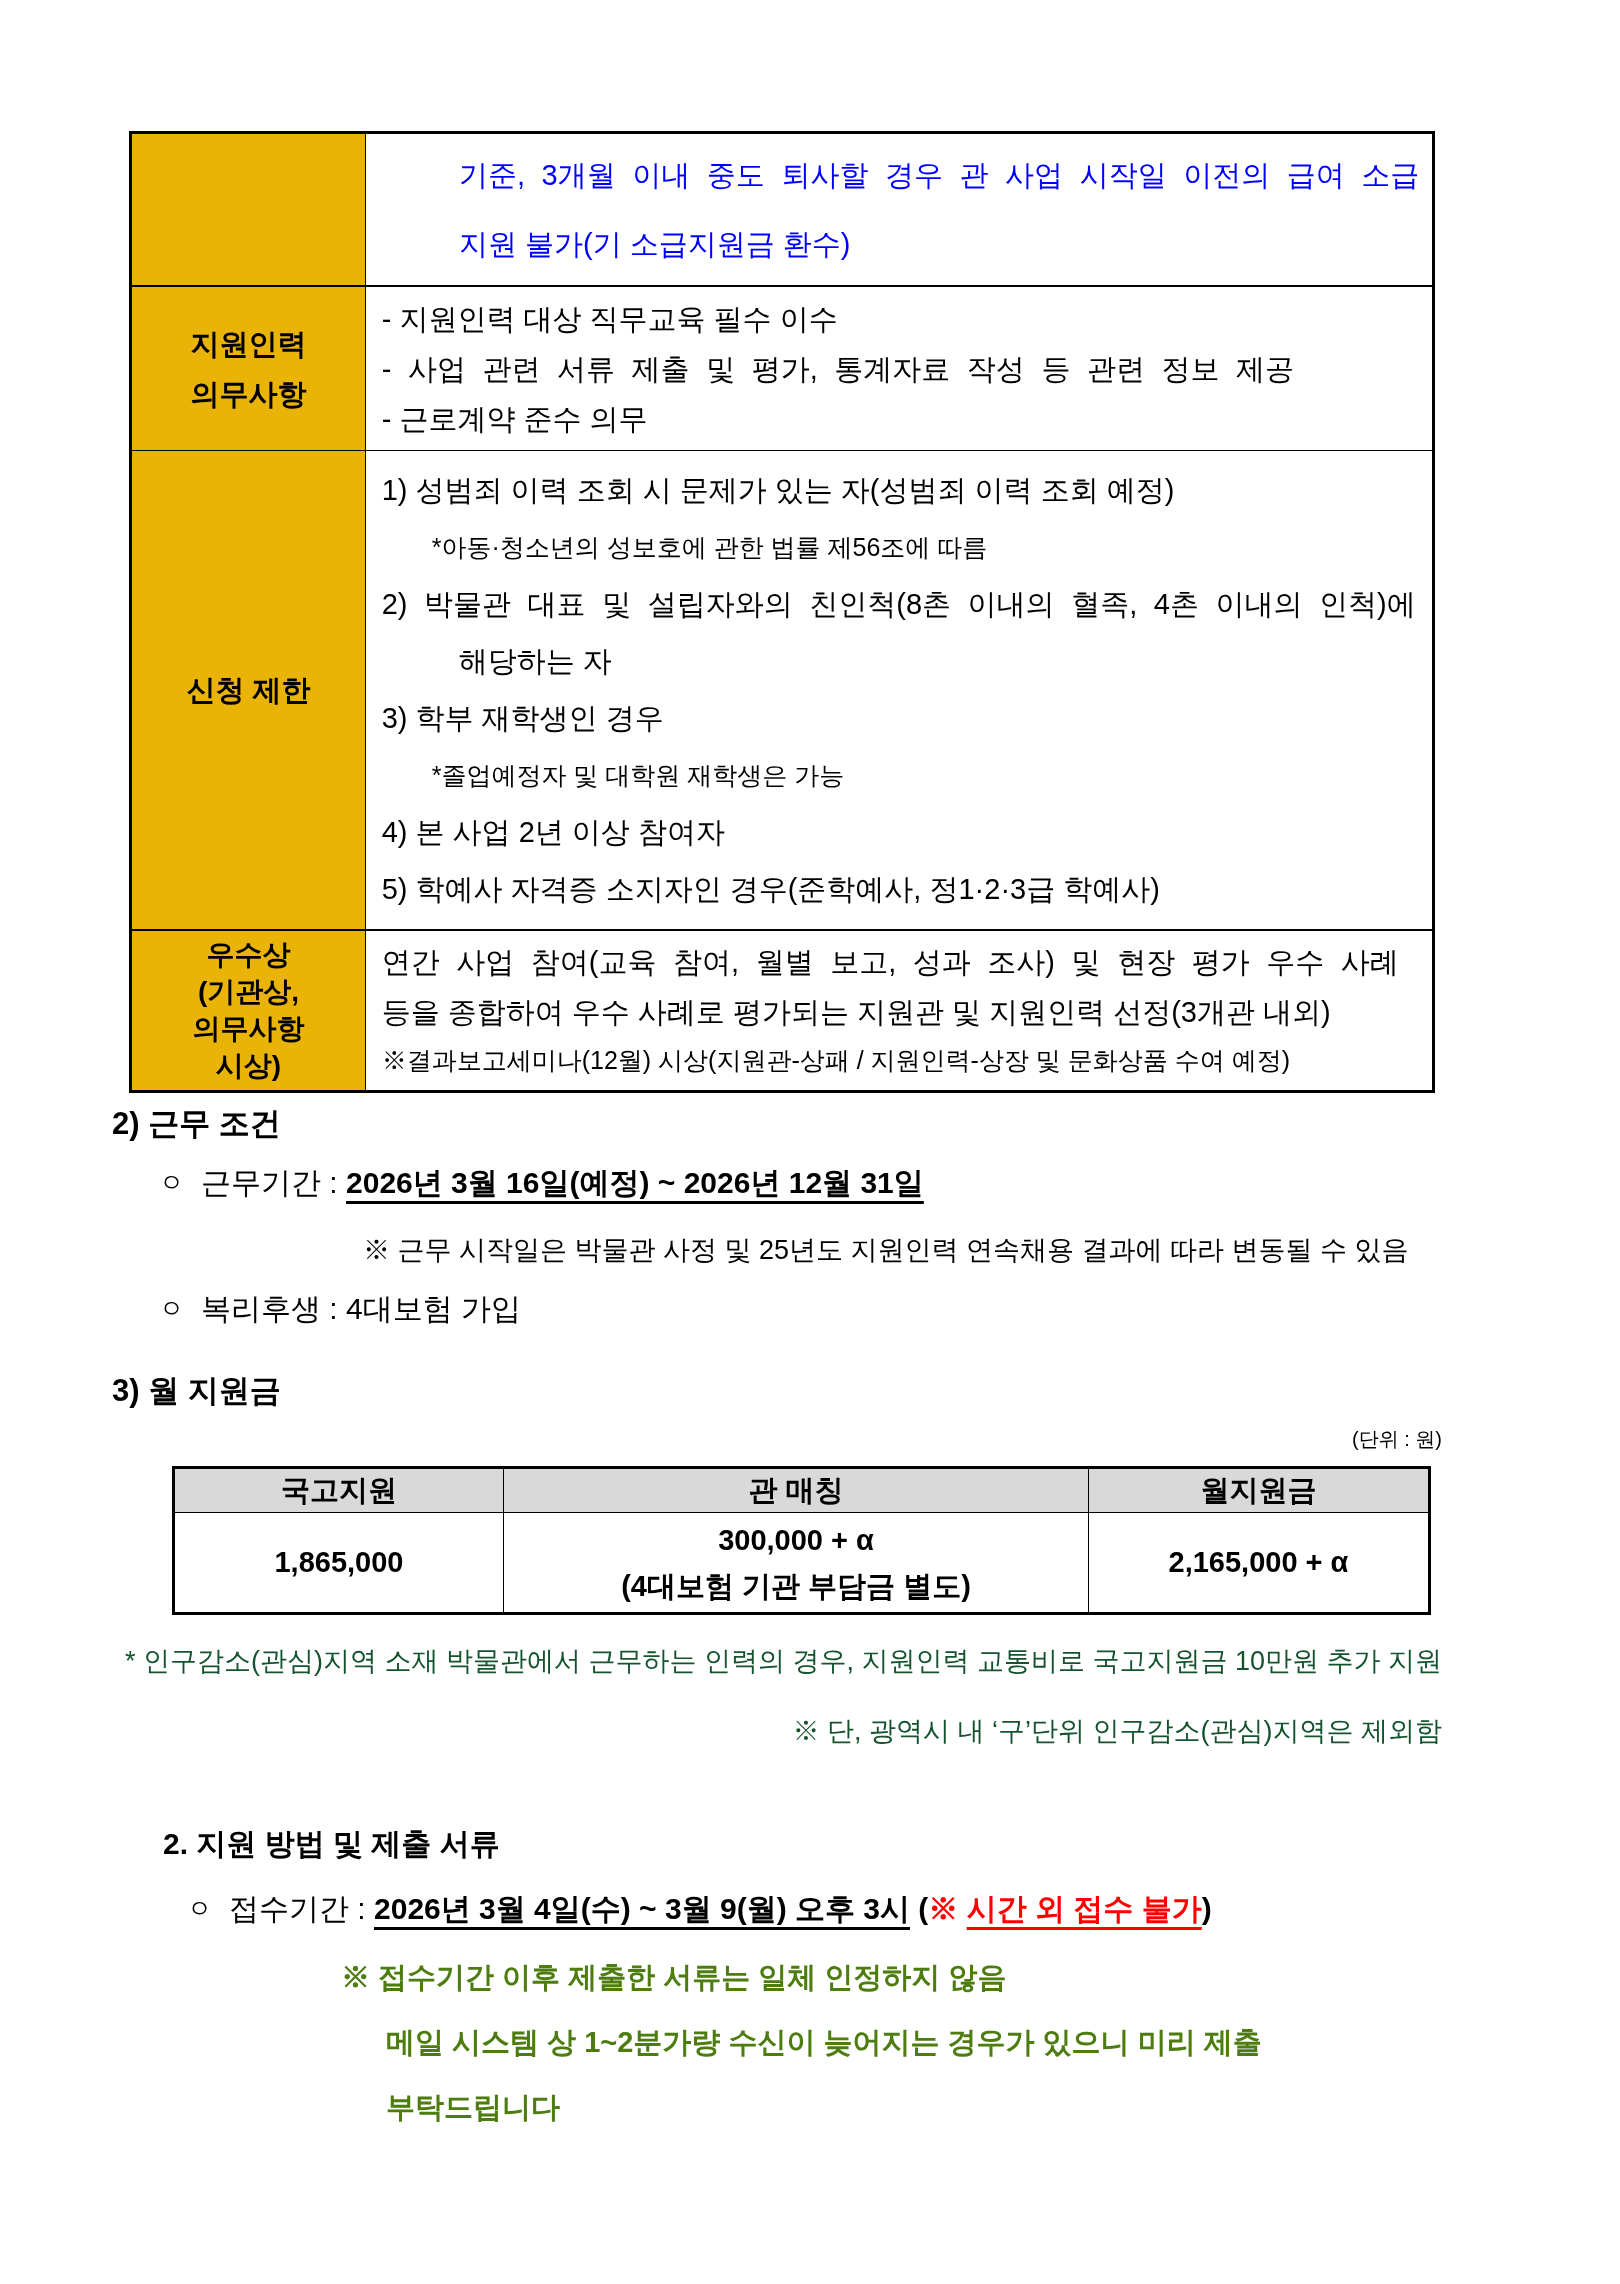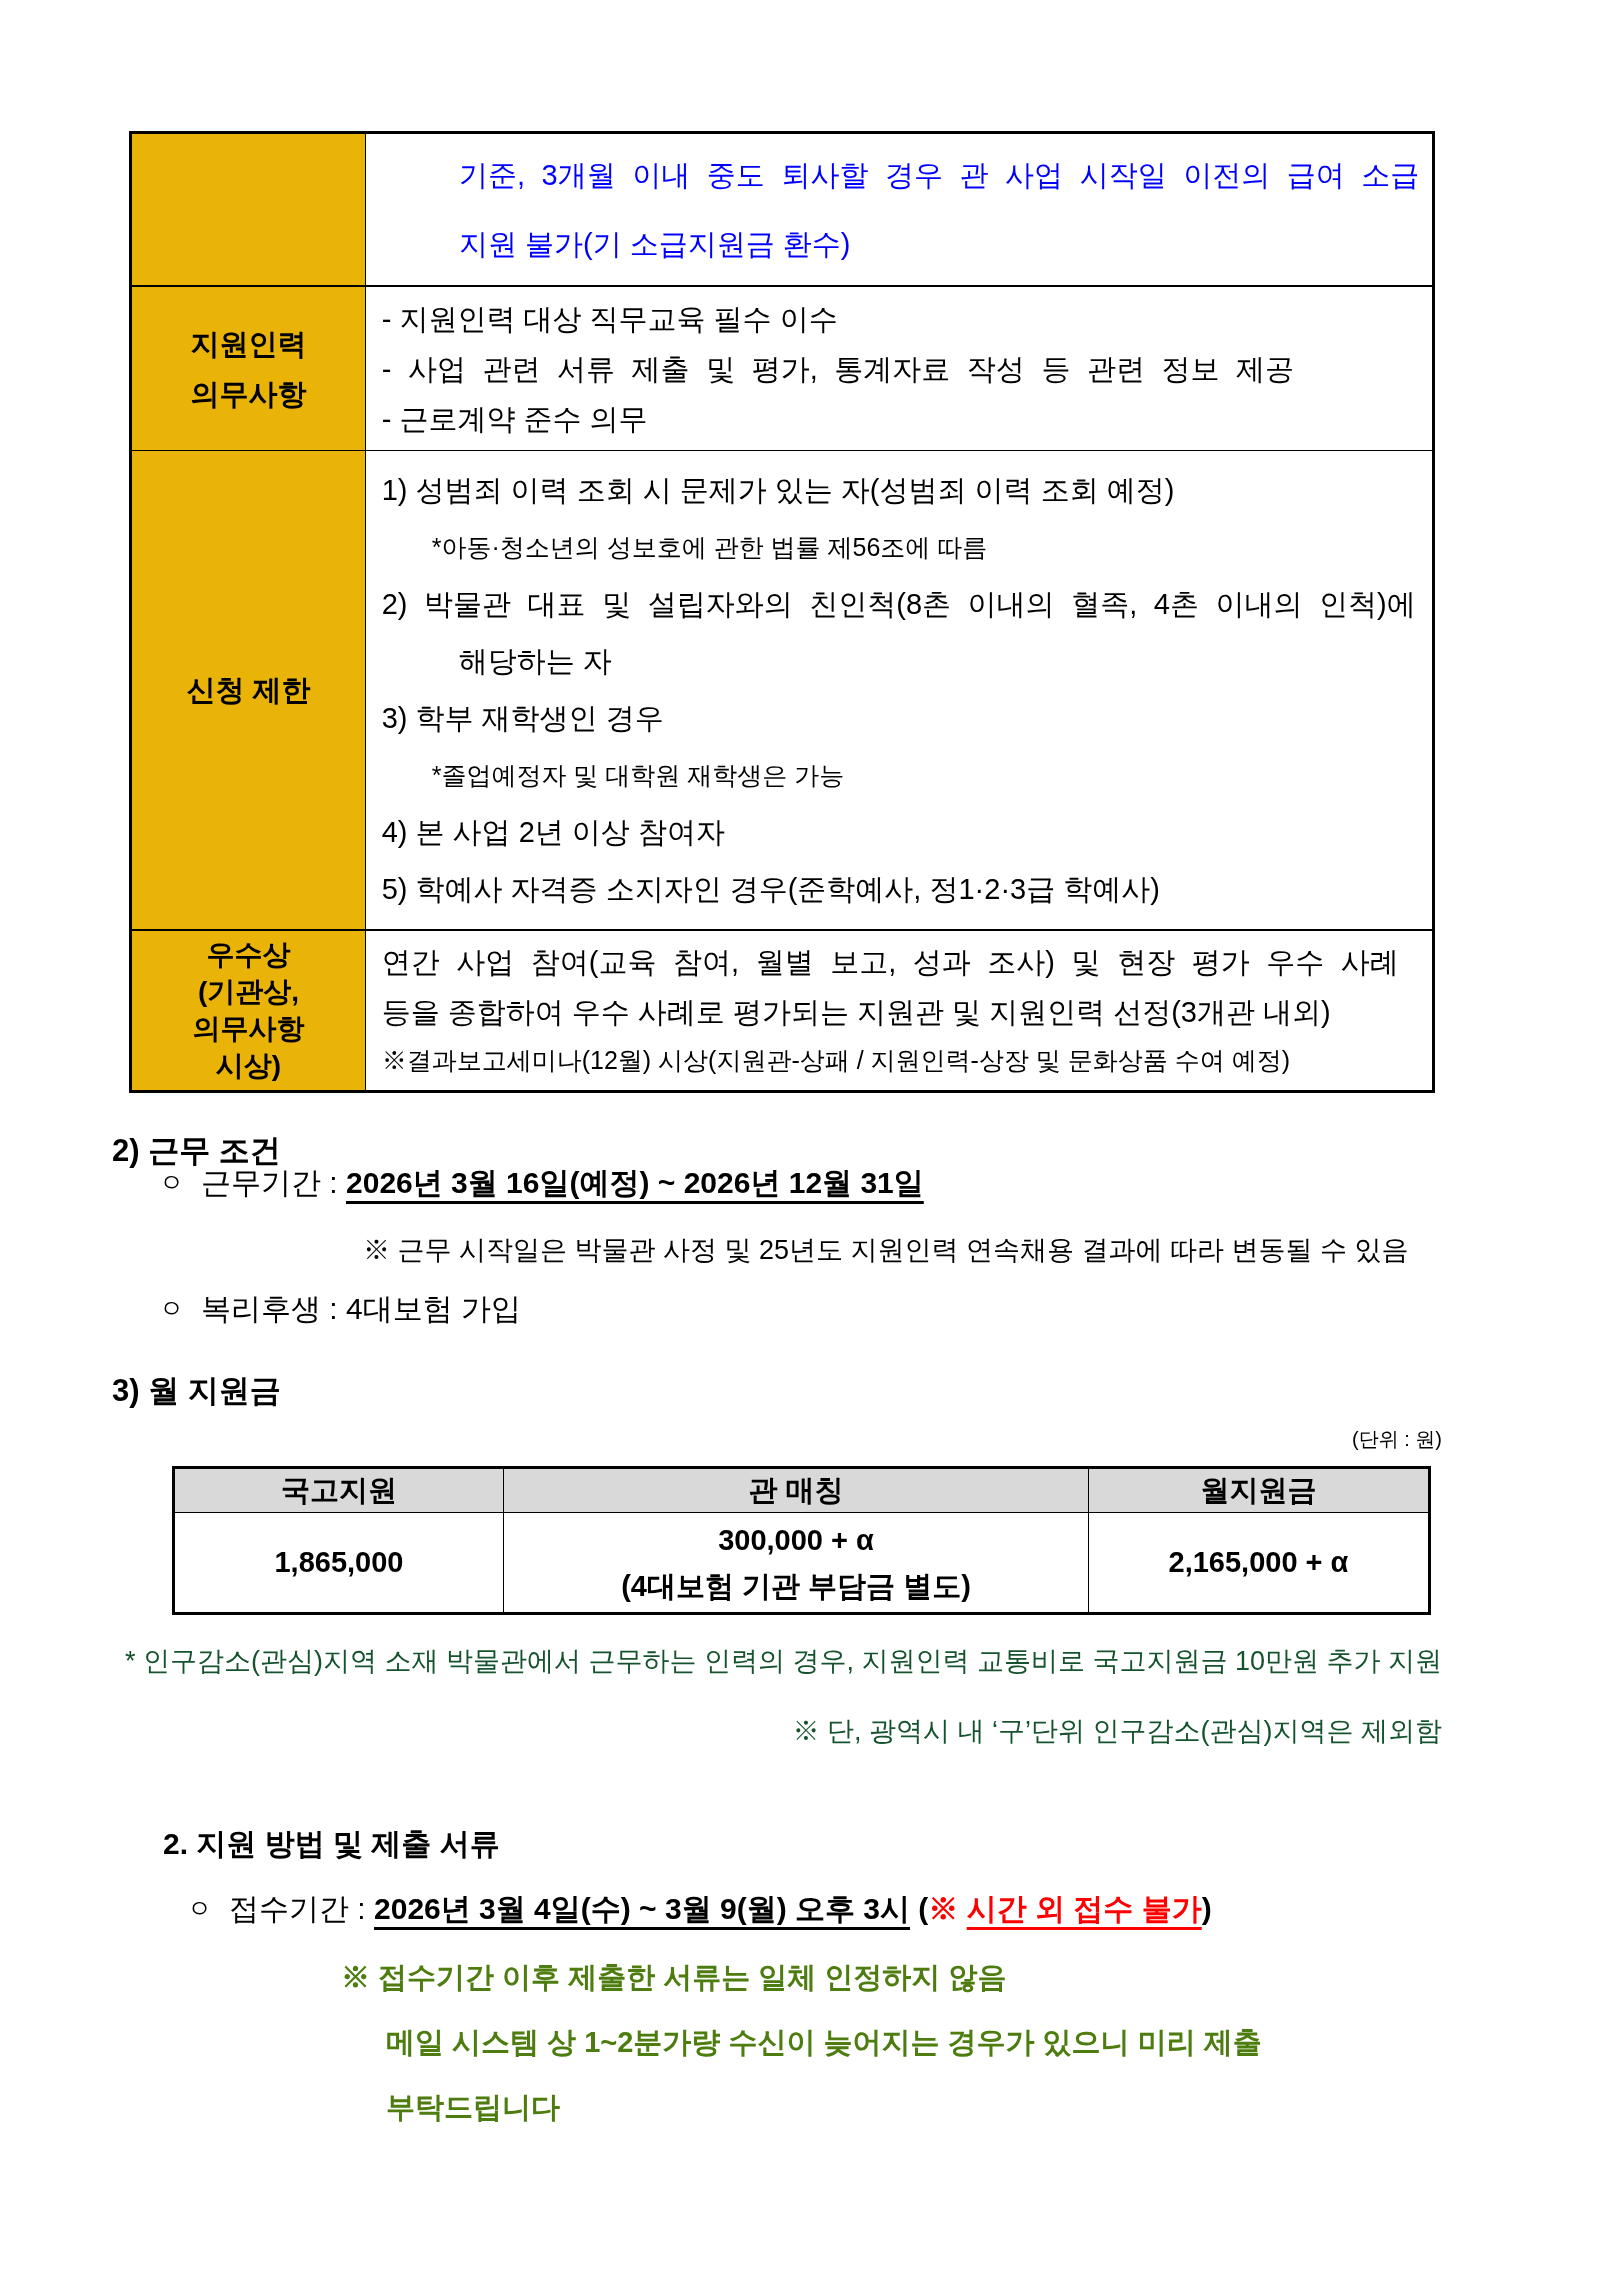--- a/index.html
+++ b/index.html
@@ -136,21 +136,21 @@
         </th>
         <td>
           <div class="ln ws">연간 사업 참여(교육 참여, 월별 보고, 성과 조사) 및 현장 평가 우수 사례</div>
           <div class="ln">등을 종합하여 우수 사례로 평가되는 지원관 및 지원인력 선정(3개관 내외)</div>
           <div class="ln sm">※결과보고세미나(12월) 시상(지원관-상패 / 지원인력-상장 및 문화상품 수여 예정)</div>
         </td>
       </tr>
     </tbody>
   </table>
 
-  <div class="abs h2" style="left:112px;top:1130px;">2) 근무 조건</div>
+  <div class="abs h2" style="left:112px;top:1103px;">2) 근무 조건</div>
 
   <div class="abs line" style="left:159px;top:1163px;">
     <span class="bullet">ㅇ</span><span>근무기간 : </span><span class="b u">2026년 3월 16일(예정) ~ 2026년 12월 31일</span>
   </div>
 
   <div class="abs noteSm" style="left:363px;top:1232px;">※ 근무 시작일은 박물관 사정 및 25년도 지원인력 연속채용 결과에 따라 변동될 수 있음</div>
 
   <div class="abs line" style="left:159px;top:1289px;">
     <span class="bullet">ㅇ</span><span>복리후생 : 4대보험 가입</span>
   </div>

